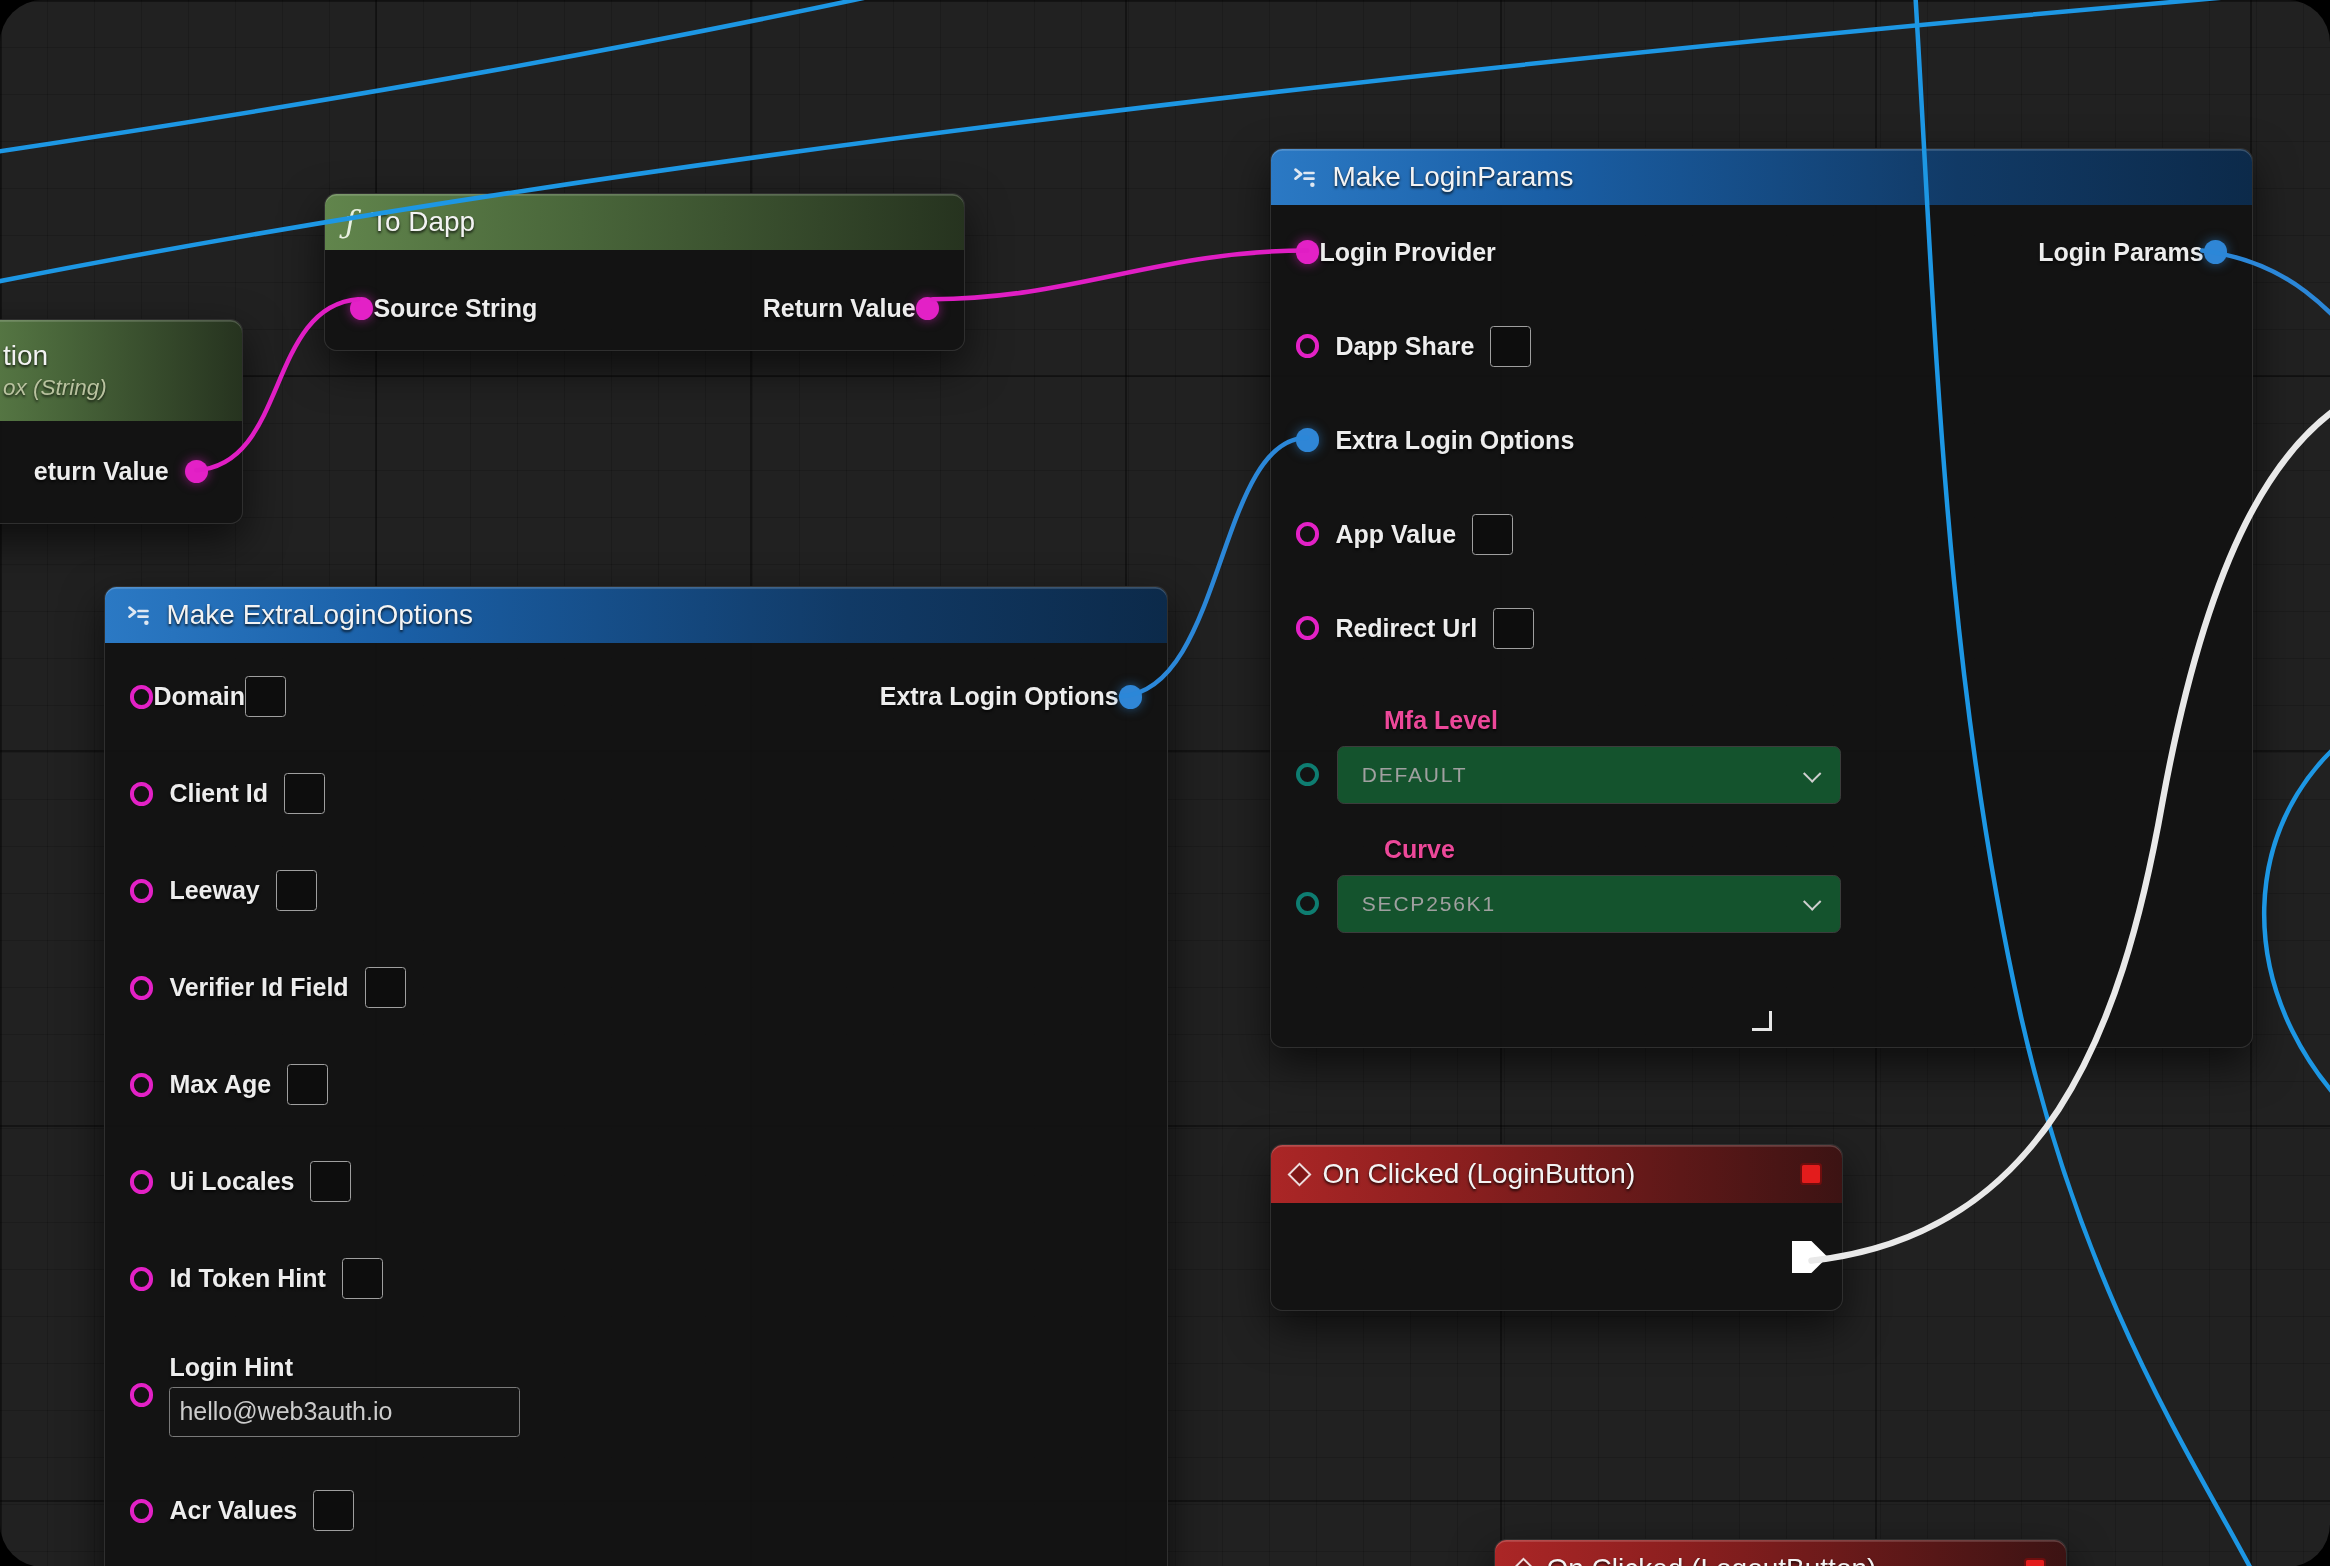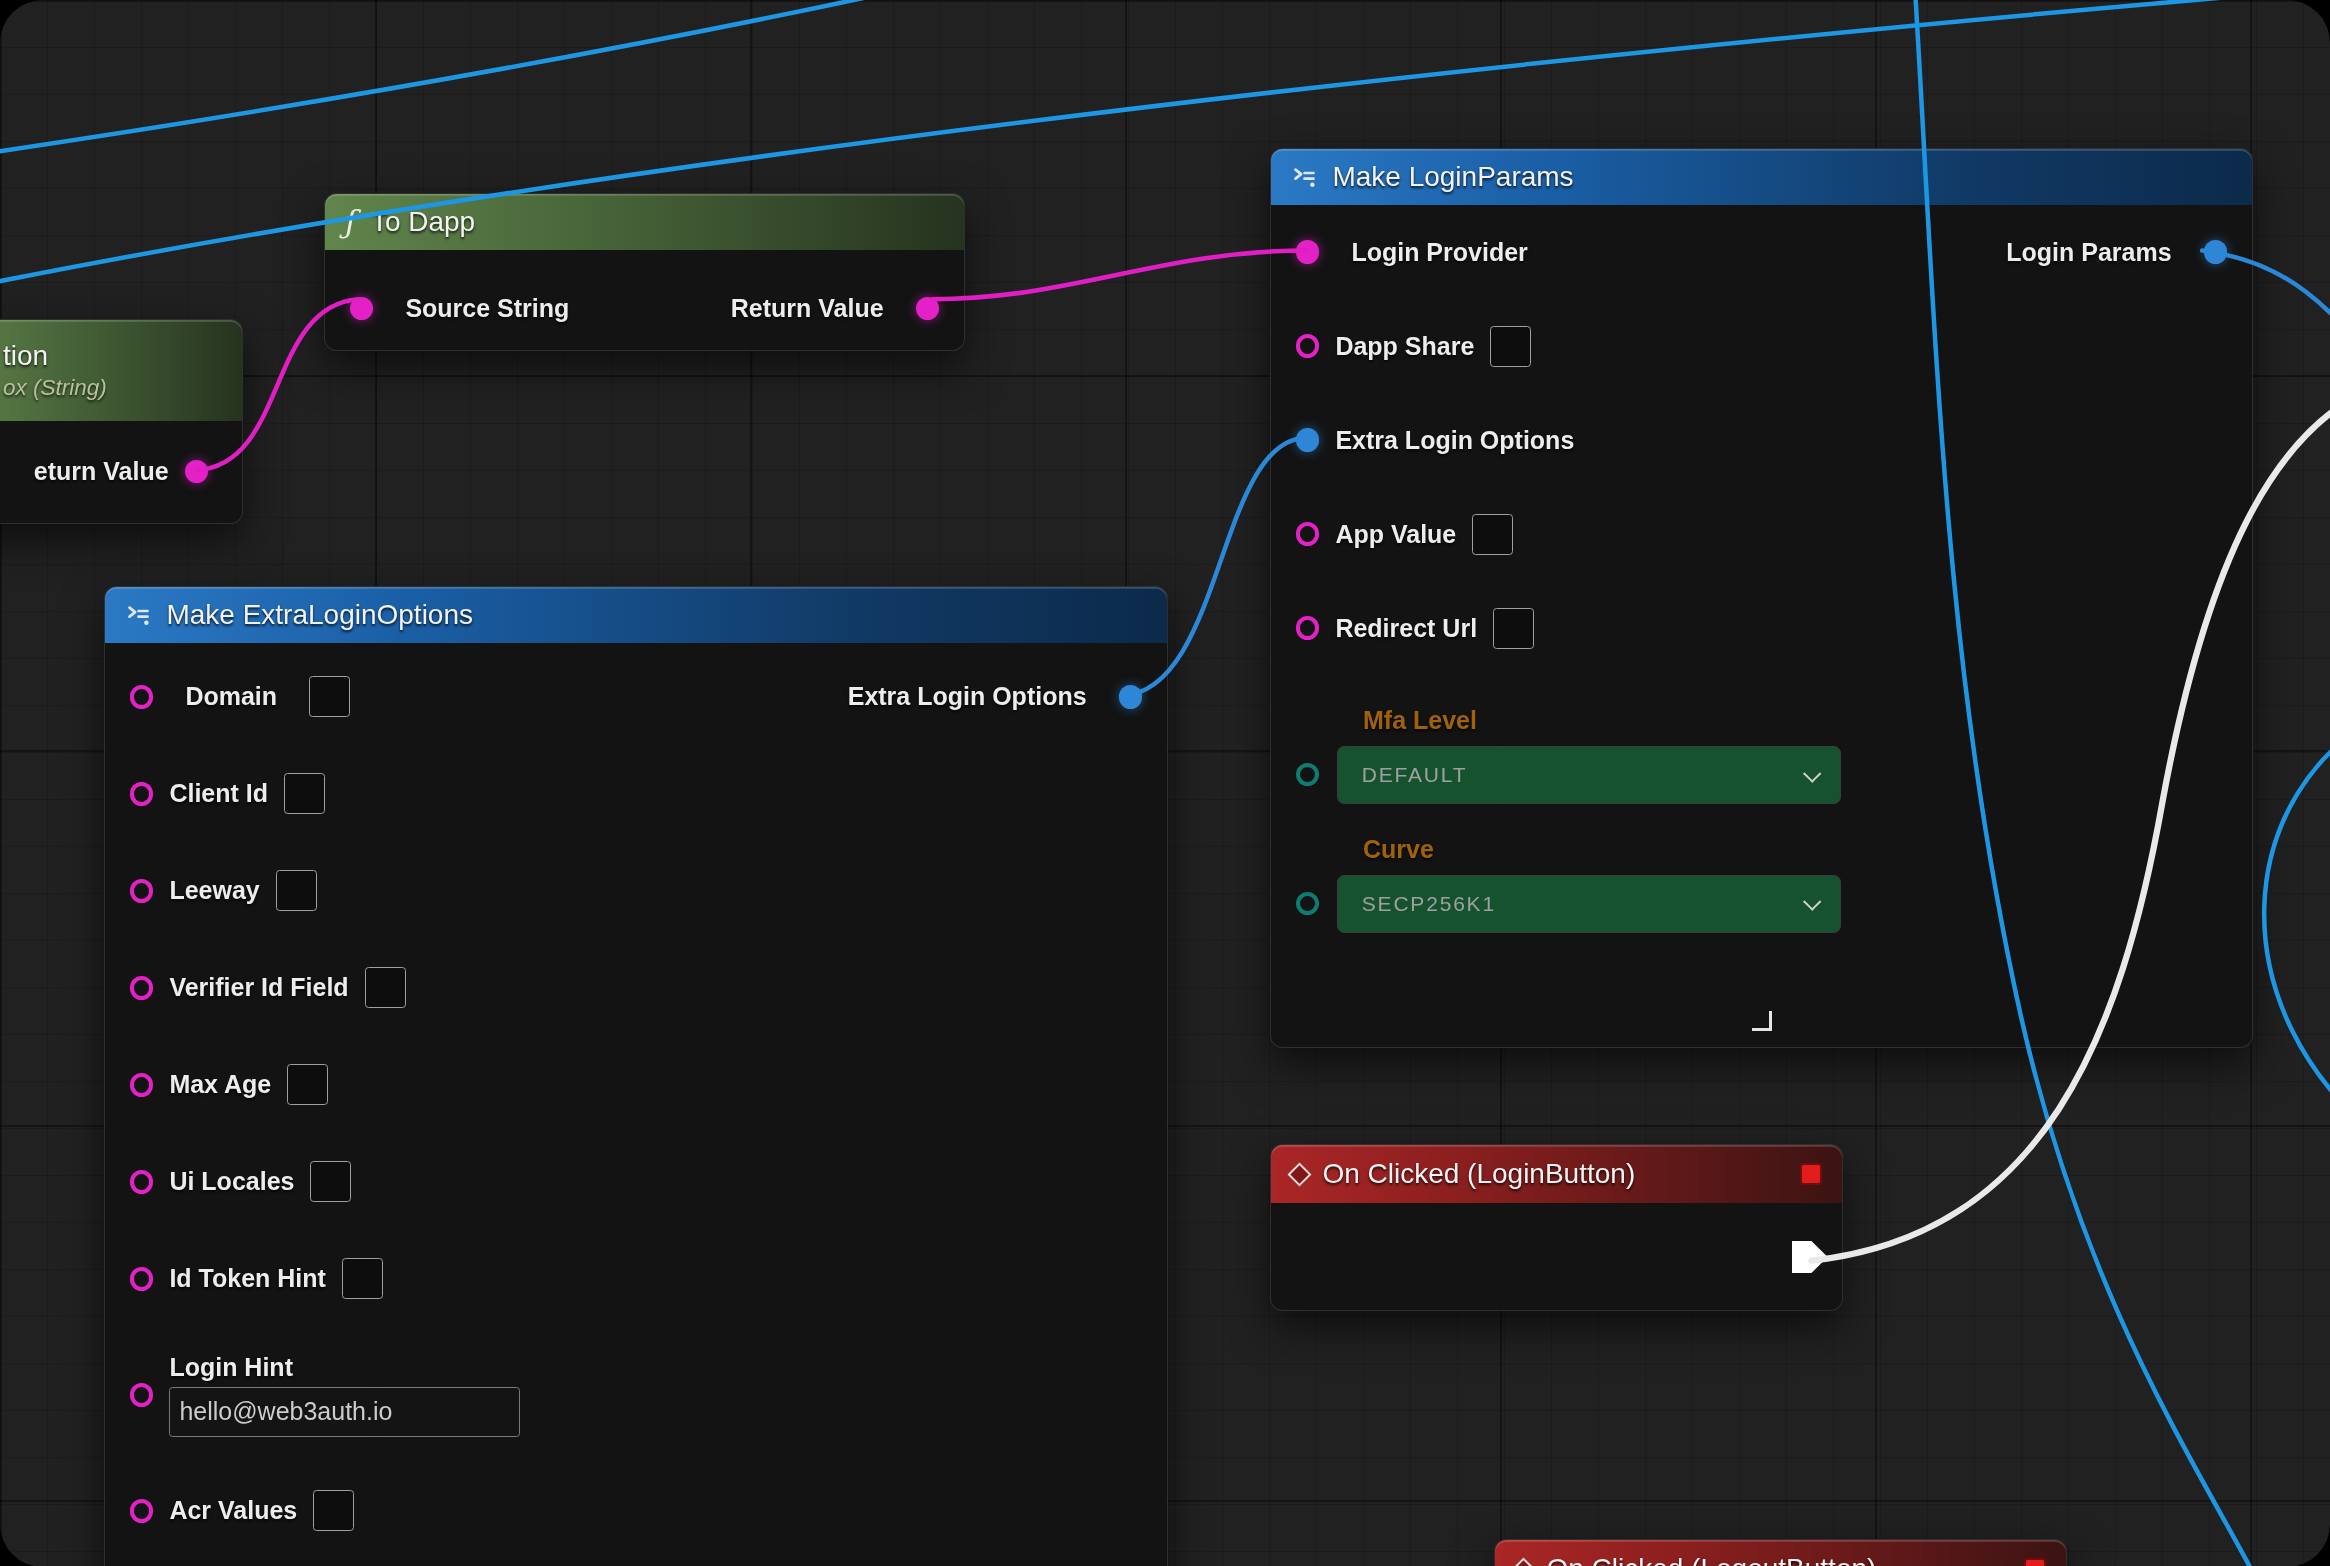--- a/index.html
+++ b/index.html
@@ -40,21 +40,21 @@
 
   .node-title { font-size:28px; font-weight:400; color:#f3f3f3; text-shadow:0 1.8px 2.7px rgba(0,0,0,0.8); white-space:nowrap; }
   .node-subtitle { font-size:22.5px; font-style:italic; color:#b9c29f; text-shadow:0 1.8px 2.7px rgba(0,0,0,0.7); white-space:nowrap; }
   .fn-icon { font-family:"DejaVu Serif", serif; font-style:italic; font-size:31px; color:#e9f0e2; line-height:1; }
   .make-icon { display:inline-flex; }
   .diamond { width:17px; height:17px; transform:rotate(45deg); background:#7e1717; border:2.7px solid #efdcdc; flex:none; }
   .delegate-pin { width:21.6px; height:21.6px; background:#e31c1c; border:2.7px solid #6e0e0e; border-radius:3.6px; margin-left:auto; flex:none; }
 
   .row { display:flex; align-items:center; gap:16px; padding:0 25px; }
   .split { justify-content:space-between; }
-  .side { display:flex; align-items:center; gap:32px; }
+  .side { display:flex; align-items:center; gap:0; }
 
   .pin-label { font-size:25px; font-weight:700; color:#ededed; text-shadow:0 1.8px 2.7px rgba(0,0,0,0.7); white-space:nowrap; }
 
   .pin { width:23.4px; height:23.4px; border-radius:50%; flex:none; }
   .pin.filled.magenta { background:#e321c6; box-shadow:0 0 10.8px rgba(227,33,198,0.55); }
   .pin.filled.blue    { background:#2f86d6; box-shadow:0 0 10.8px rgba(47,134,214,0.55); }
   .pin.hollow.magenta { border:4.5px solid #e321c6; background:transparent; }
   .pin.hollow.teal    { border:4.5px solid #0e7d71; background:transparent; }
 
   .checkbox { width:41px; height:41px; border:1.8px solid #9f9f9f; background:rgba(8,8,8,0.5); border-radius:3.6px; flex:none; }
@@ -85,21 +85,21 @@
 
   #node-extra { left:104px; top:586px; width:1064px; height:1008px; }
   #node-extra .node-body { padding-top:5.4px; }
   .xl-row { height:97px; }
   .hint-row { height:135px; align-items:center; }
   .hint-col { display:flex; flex-direction:column; gap:5px; }
 
   #node-login-params { left:1270px; top:148px; width:983px; height:900px; }
   .lp-row { height:94px; }
   .sel-group { padding:31px 25px 0; }
-  .sel-label { font-size:25px; font-weight:700; color:#a16207; margin-left:67px; text-shadow:0 1.8px 2.7px rgba(0,0,0,0.7); }
+  .sel-label { font-size:25px; font-weight:700; color:#ec4899; margin-left:88px; text-shadow:0 1.8px 2.7px rgba(0,0,0,0.7); }
   .sel-row { display:flex; align-items:center; margin-top:10.8px; }
   .collapse { position:absolute; bottom:16px; left:50%; transform:translateX(-50%); }
 
   #node-onclick-login { left:1270px; top:1144px; width:573px; height:167px; }
   #node-onclick-login .node-header { height:58px; }
   #node-onclick-login .exec-pin { position:absolute; right:14.4px; top:96px; }
 
   #node-onclick-logout { left:1494px; top:1539px; width:573px; height:81px; }
   #node-onclick-logout .node-header { height:58px; }
 

